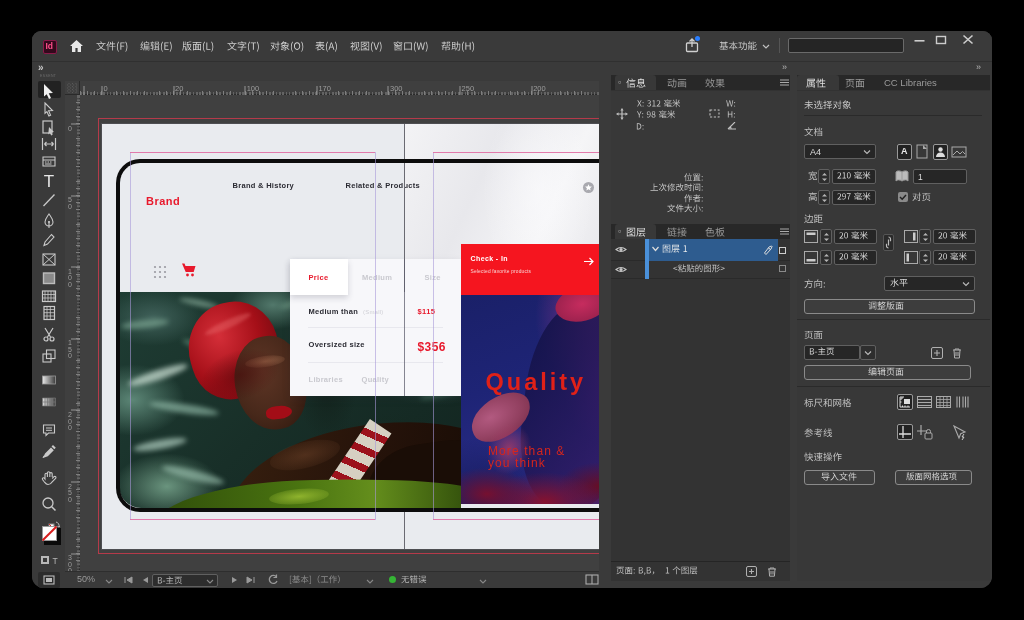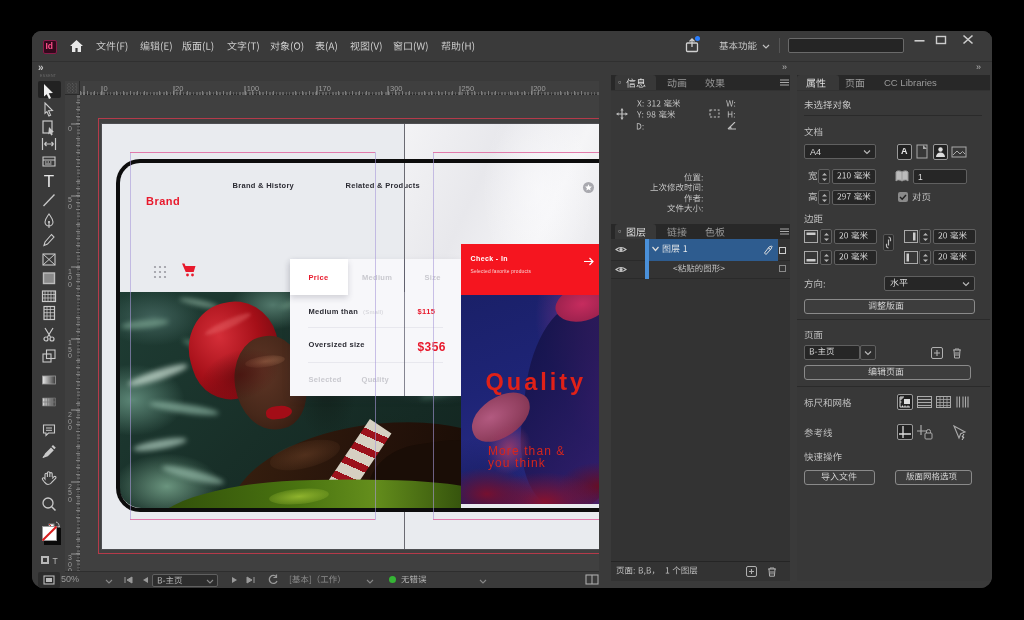--- a/index.html
+++ b/index.html
@@ -420,21 +420,21 @@
       <div style="position:absolute;left:228.5px;top:178.5px;font-size:7.5px;color:#e8192c;font-weight:700;letter-spacing:0.30px;line-height:1.1;white-space:nowrap;">Price</div>
       <div style="position:absolute;left:282.0px;top:178.5px;font-size:7.5px;color:#c9c9cf;font-weight:700;letter-spacing:0.30px;line-height:1.1;white-space:nowrap;">Medium</div>
       <div style="position:absolute;left:344.5px;top:178.5px;font-size:7.5px;color:#c9c9cf;font-weight:700;letter-spacing:0.30px;line-height:1.1;white-space:nowrap;">Size</div>
       <div style="position:absolute;left:228.5px;top:213.0px;font-size:7.5px;color:#2b2b33;font-weight:700;letter-spacing:0.30px;line-height:1.1;white-space:nowrap;">Medium than</div>
       <div style="position:absolute;left:283.0px;top:214.0px;font-size:6.0px;color:#d0d0d6;font-weight:400;letter-spacing:0.20px;line-height:1.1;white-space:nowrap;">(Small)</div>
       <div style="position:absolute;left:337.5px;top:213.0px;font-size:7.5px;color:#e8192c;font-weight:700;letter-spacing:0.40px;line-height:1.1;white-space:nowrap;">$115</div>
       <div style="position:absolute;left:228.0px;top:232.0px;width:135.0px;height:1.0px;background:#e8e8ee;"></div>
       <div style="position:absolute;left:228.5px;top:245.5px;font-size:7.5px;color:#2b2b33;font-weight:700;letter-spacing:0.30px;line-height:1.1;white-space:nowrap;">Oversized size</div>
       <div style="position:absolute;left:337.5px;top:245.5px;font-size:12px;color:#e8192c;font-weight:700;letter-spacing:0.40px;line-height:1.1;white-space:nowrap;">$356</div>
       <div style="position:absolute;left:228.0px;top:266.5px;width:135.0px;height:1.0px;background:#e8e8ee;"></div>
-      <div style="position:absolute;left:228.5px;top:280.5px;font-size:7.5px;color:#c9c9cf;font-weight:700;letter-spacing:0.30px;line-height:1.1;white-space:nowrap;">Selected</div>
+      <div style="position:absolute;left:228.5px;top:280.5px;font-size:7.5px;color:#c9c9cf;font-weight:700;letter-spacing:0.30px;line-height:1.1;white-space:nowrap;">Libraries</div>
       <div style="position:absolute;left:281.5px;top:280.5px;font-size:7.5px;color:#c9c9cf;font-weight:700;letter-spacing:0.30px;line-height:1.1;white-space:nowrap;">Quality</div>
       <div style="position:absolute;left:323.8px;top:28.5px;width:1.0px;height:168.5px;background:#6a6a72;"></div>
       <div style="position:absolute;left:323.8px;top:164.0px;width:1.0px;height:137.0px;background:rgba(95,95,110,.75);"></div>
       <div style="position:absolute;left:323.8px;top:412.5px;width:1.0px;height:41.5px;background:#6a6a72;"></div>
       <div style="position:absolute;left:380.5px;top:149.0px;width:144.0px;height:50.5px;background:#f5151f;"></div>
       <div style="position:absolute;left:390.5px;top:159.5px;font-size:7.0px;color:#fff;font-weight:700;letter-spacing:0.40px;line-height:1.1;white-space:nowrap;">Check - In</div>
       <div style="position:absolute;left:390.5px;top:173.5px;font-size:4.8px;color:#f6d6d6;font-weight:400;letter-spacing:0.20px;line-height:1.1;white-space:nowrap;">Selected favorite products</div>
       <div style="position:absolute;left:503.0px;top:162.0px;">
         <svg width="12" height="9" viewBox="0 0 12 9" style="display:block">
           <path d="M1 4.5 H10 M6.5 1 L10 4.5 L6.5 8" stroke="#fff" stroke-width="1.2" fill="none"></path>
@@ -454,21 +454,21 @@
       <div style="position:absolute;left:35.5px;top:63.5px;width:524.0px;height:353.0px;border:4px solid #0c0c0c;border-radius:24px 0 0 24px;border-right:none;"></div>
       <div style="position:absolute;left:50.1px;top:57.1px;width:1.0px;height:368.3px;background:rgba(168,152,216,.85);opacity:.7;"></div>
       <div style="position:absolute;left:295.4px;top:57.1px;width:1.0px;height:368.3px;background:rgba(168,152,216,.85);opacity:.7;"></div>
       <div style="position:absolute;left:352.7px;top:57.1px;width:1.0px;height:368.3px;background:rgba(168,152,216,.85);opacity:.7;"></div>
       <div style="position:absolute;left:50.1px;top:57.1px;width:245.3px;height:1.0px;background:rgba(224,116,166,.95);"></div>
       <div style="position:absolute;left:352.7px;top:57.1px;width:166.0px;height:1.0px;background:rgba(224,116,166,.95);"></div>
       <div style="position:absolute;left:50.1px;top:424.4px;width:245.3px;height:1.0px;background:rgba(224,116,166,.95);"></div>
       <div style="position:absolute;left:352.7px;top:424.4px;width:166.0px;height:1.0px;background:rgba(224,116,166,.95);"></div>
     </div>
     <div style="position:absolute;left:33.0px;top:540.0px;width:533.5px;height:17.0px;background:#3a3a3a;border-top:1px solid #2e2e2e;"></div>
-    <div style="position:absolute;left:29px;top:544.0px;font-size:9.0px;color:#9a9a9a;font-weight:400;letter-spacing:0.00px;line-height:1.1;white-space:nowrap;">50%</div>
+    <div style="position:absolute;left:45.0px;top:544.0px;font-size:9.0px;color:#9a9a9a;font-weight:400;letter-spacing:0.00px;line-height:1.1;white-space:nowrap;">50%</div>
     <div style="position:absolute;left:73.0px;top:547.5px;">
       <svg width="8" height="5" viewBox="0 0 8 5" style="display:block">
         <path d="M1 1 L4 4 L7 1" stroke="#888" stroke-width="1.1" fill="none"></path>
       </svg>
     </div>
     <div style="position:absolute;left:91.0px;top:544.5px;">
       <svg width="11" height="8" viewBox="0 0 11 8" style="display:block">
         <path d="M2 1 V7 M9 1 L4 4 L9 7 Z" fill="#999" stroke="#999"></path>
       </svg>
     </div>

